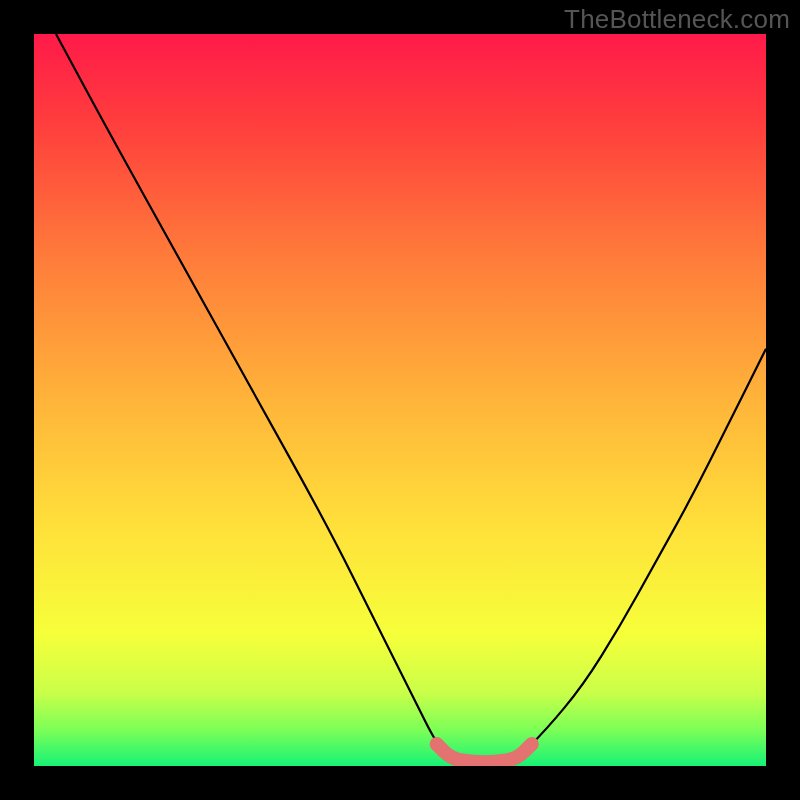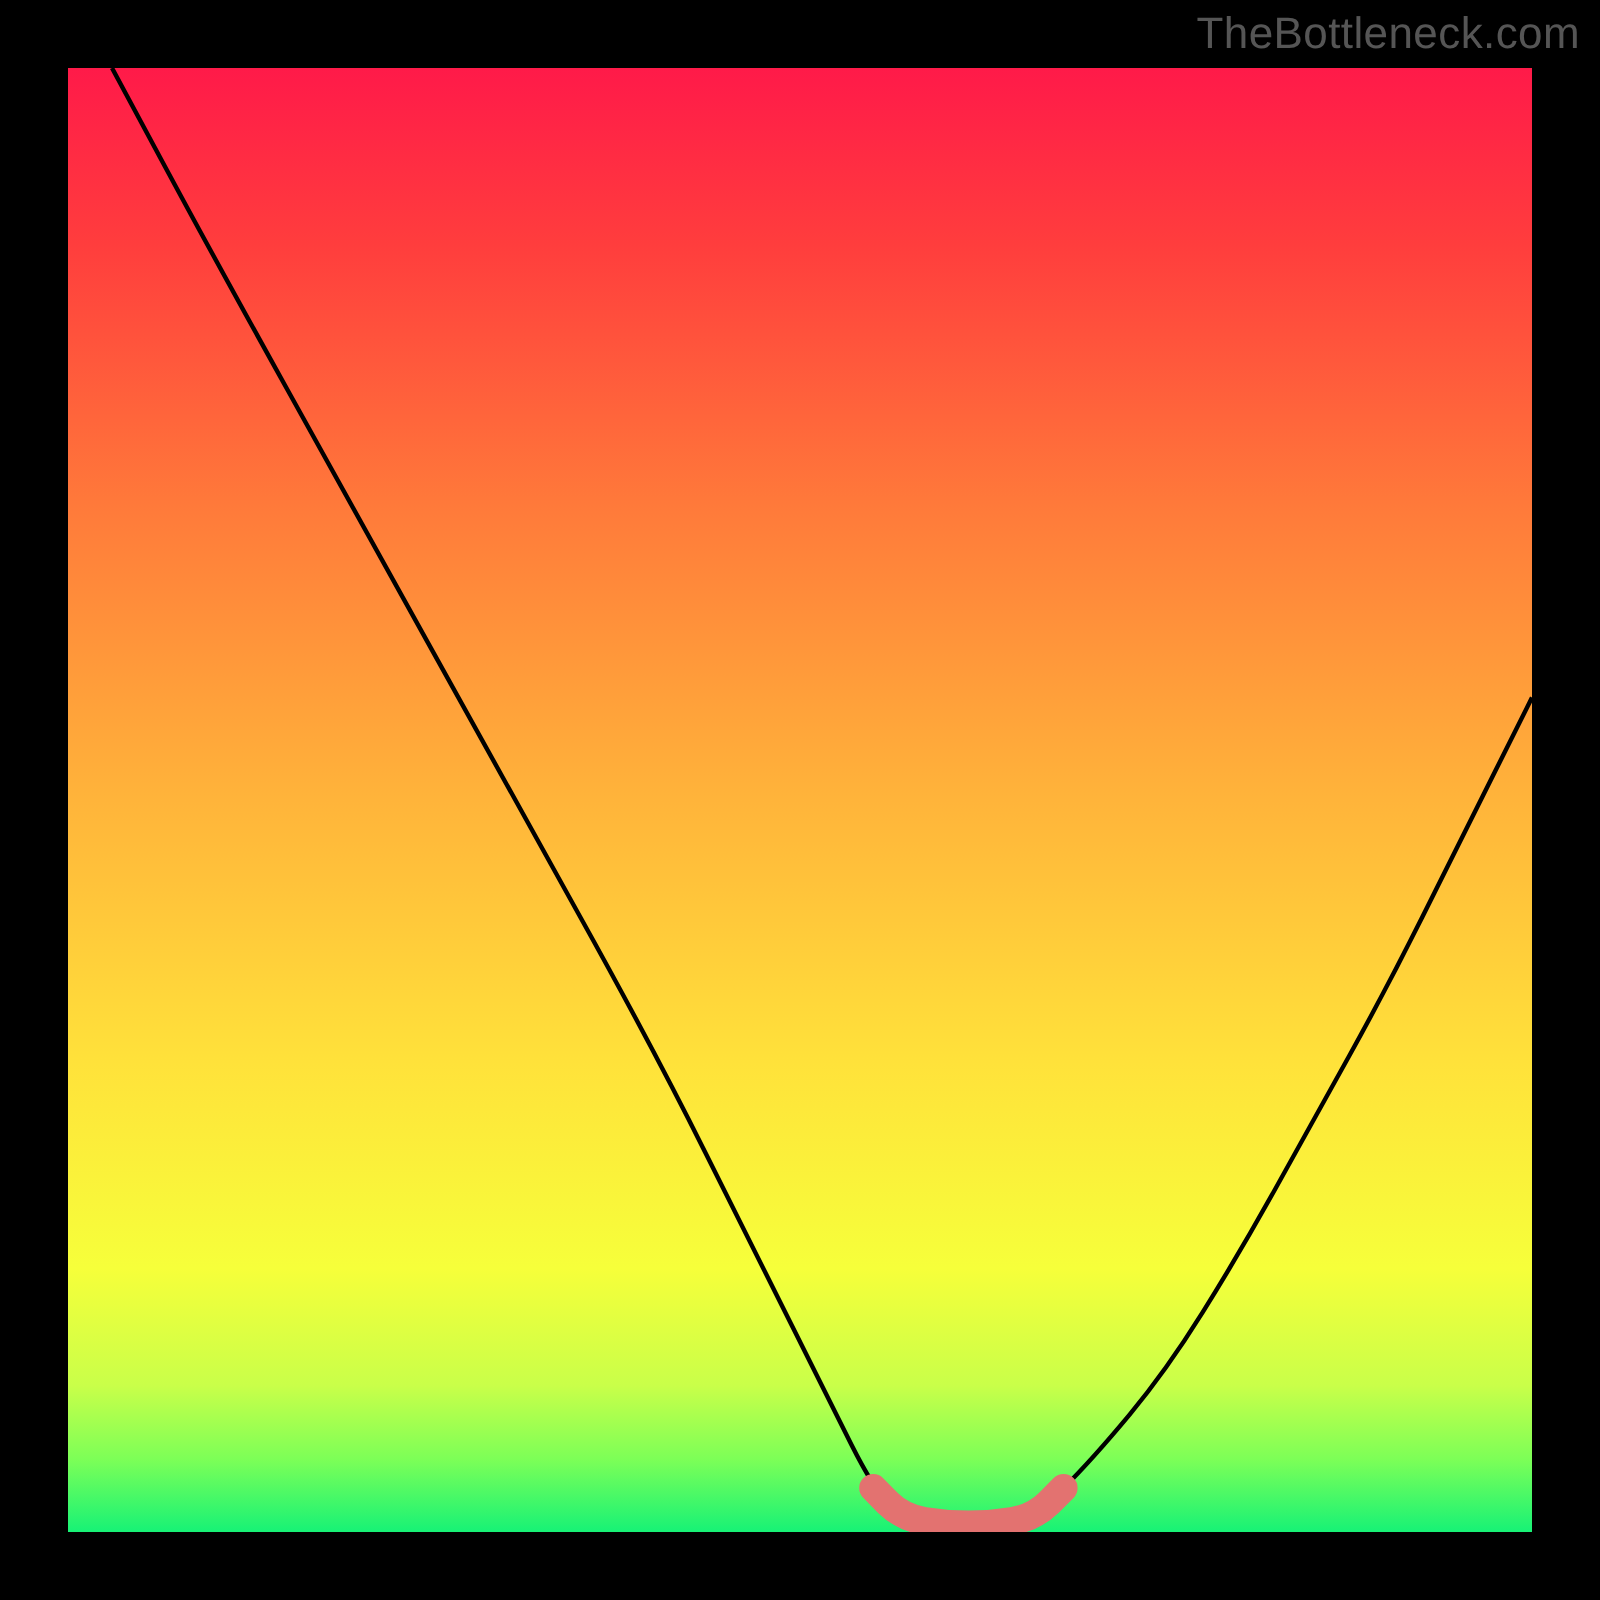--- a/index.html
+++ b/index.html
@@ -22,21 +22,21 @@
     top: 34px;
     width: 732px;
     height: 732px;
     overflow: hidden;
   }
   .watermark {
     position: absolute;
     top: 4px;
     right: 10px;
     color: #555;
-    font-size: 22px;
+    font-size: 26px;
     font-weight: 500;
     letter-spacing: 0.2px;
     user-select: none;
   }
   .curve {
     stroke: #000;
     stroke-width: 2.2;
     fill: none;
   }
   .salmon {

